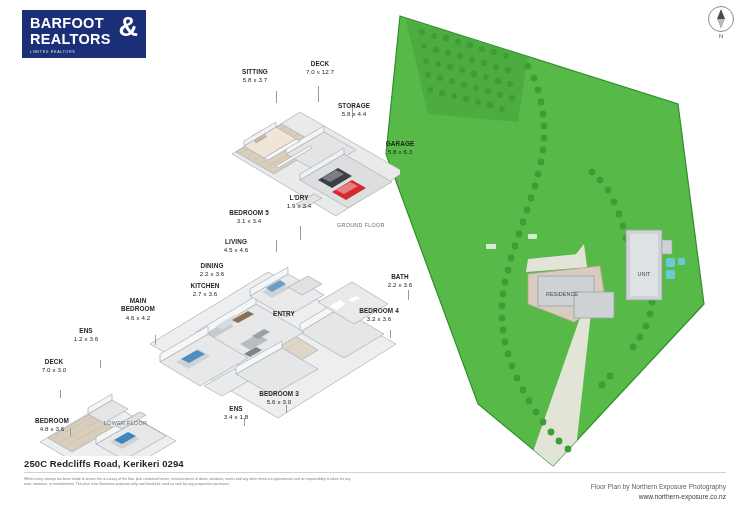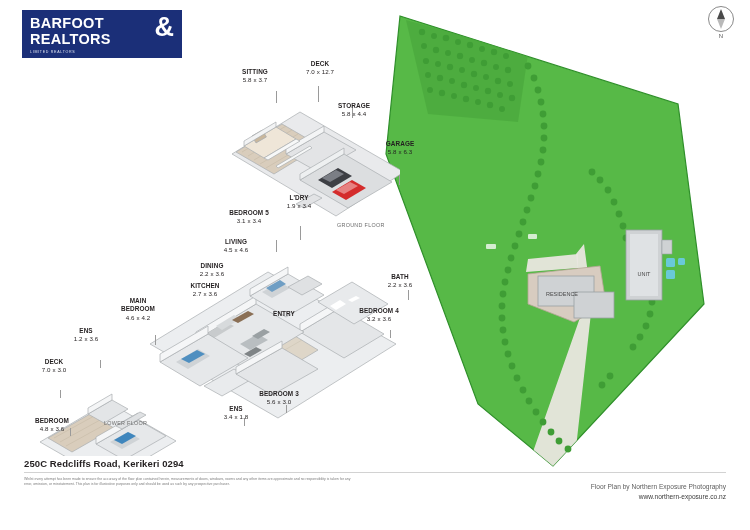--- a/index.html
+++ b/index.html
@@ -18,21 +18,21 @@
     position: absolute;
     inset: 0;
     background: #ffffff;
   }
 
   
   .logo {
     position: absolute;
     left: 22px;
     top: 10px;
-    width: 160px;
+    width: 124px;
     height: 48px;
     background: #1b2f78;
     color: #ffffff;
     box-sizing: border-box;
     padding: 5px 8px 4px 8px;
   }
   .logo .l1, .logo .l2 {
     font-weight: bold;
     font-size: 14.5px;
     letter-spacing: 0.3px;

